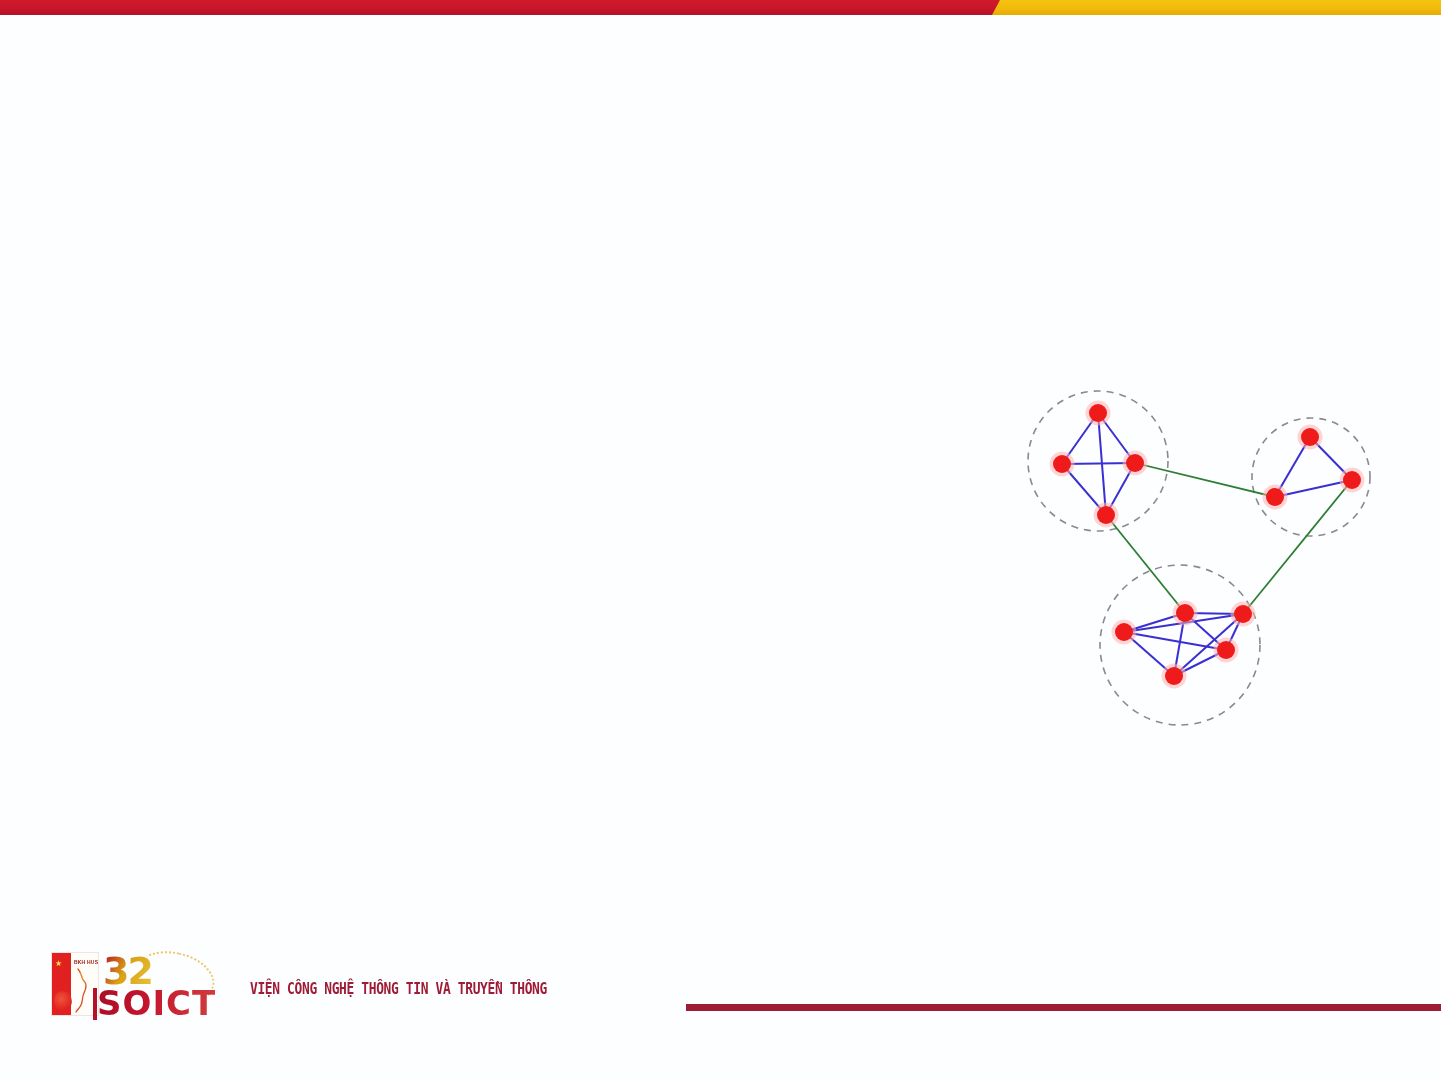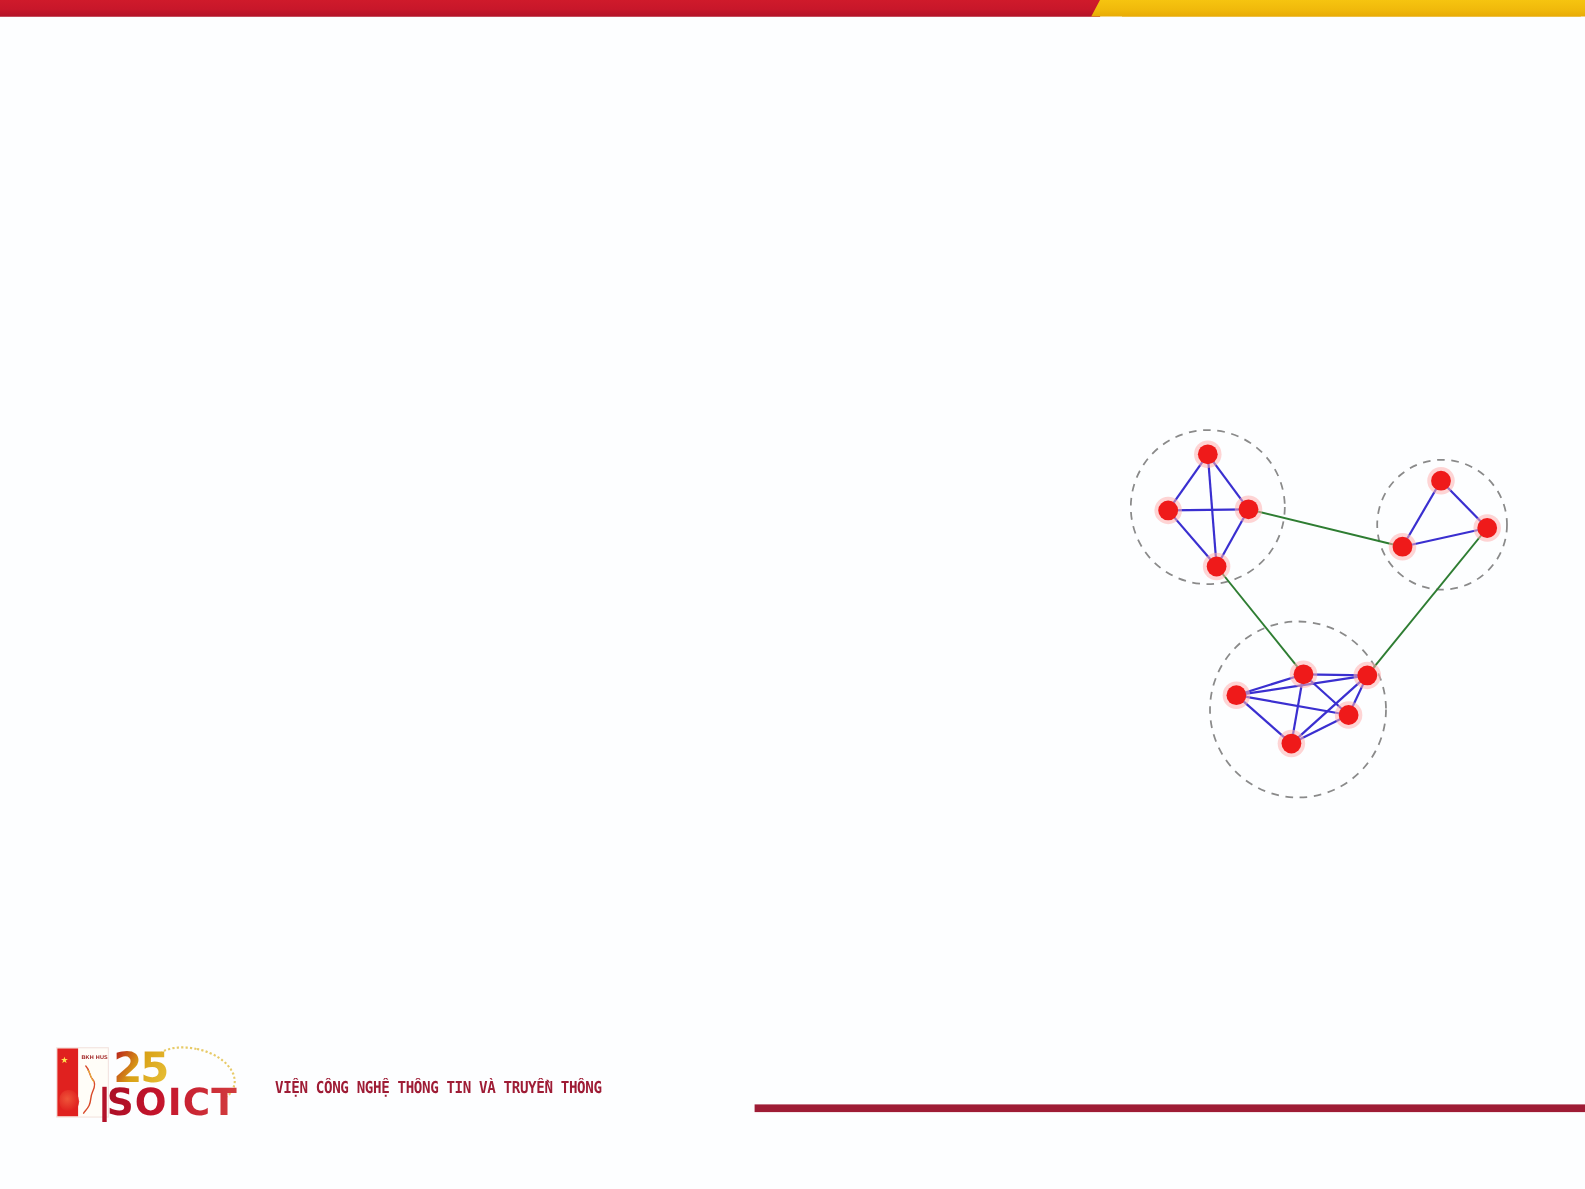--- a/index.html
+++ b/index.html
@@ -284,21 +284,21 @@
         <div class="emblem-star">★</div>
         <div class="emblem-tinytext">BKH HUST</div>
         <svg class="emblem-map" viewBox="0 0 22 46">
           <path d="M6 2 C10 6 9 11 12 14 C15 17 14 22 12 26 C10 30 11 34 9 38 C7 42 5 43 4 45" fill="none" stroke="#d94a2a" stroke-width="1.3" stroke-linecap="round"></path>
           <path d="M8 6 C11 9 10 13 13 16" fill="none" stroke="#e8b13a" stroke-width="1" stroke-linecap="round"></path>
         </svg>
         <div class="emblem-blob"></div>
       </div>
 
       <div class="logo-arc"></div>
-      <div class="logo-25">25</div>
+      <div class="logo-25">32</div>
       <div class="logo-bar-left"></div>
       <div class="logo-soict">SOICT</div>
     </div>
 
     <div id="footer-title">VIỆN CÔNG NGHỆ THÔNG TIN VÀ TRUYỀN THÔNG</div>
 
     <div id="footer-rule"></div>
   </div>
 
 </div>

